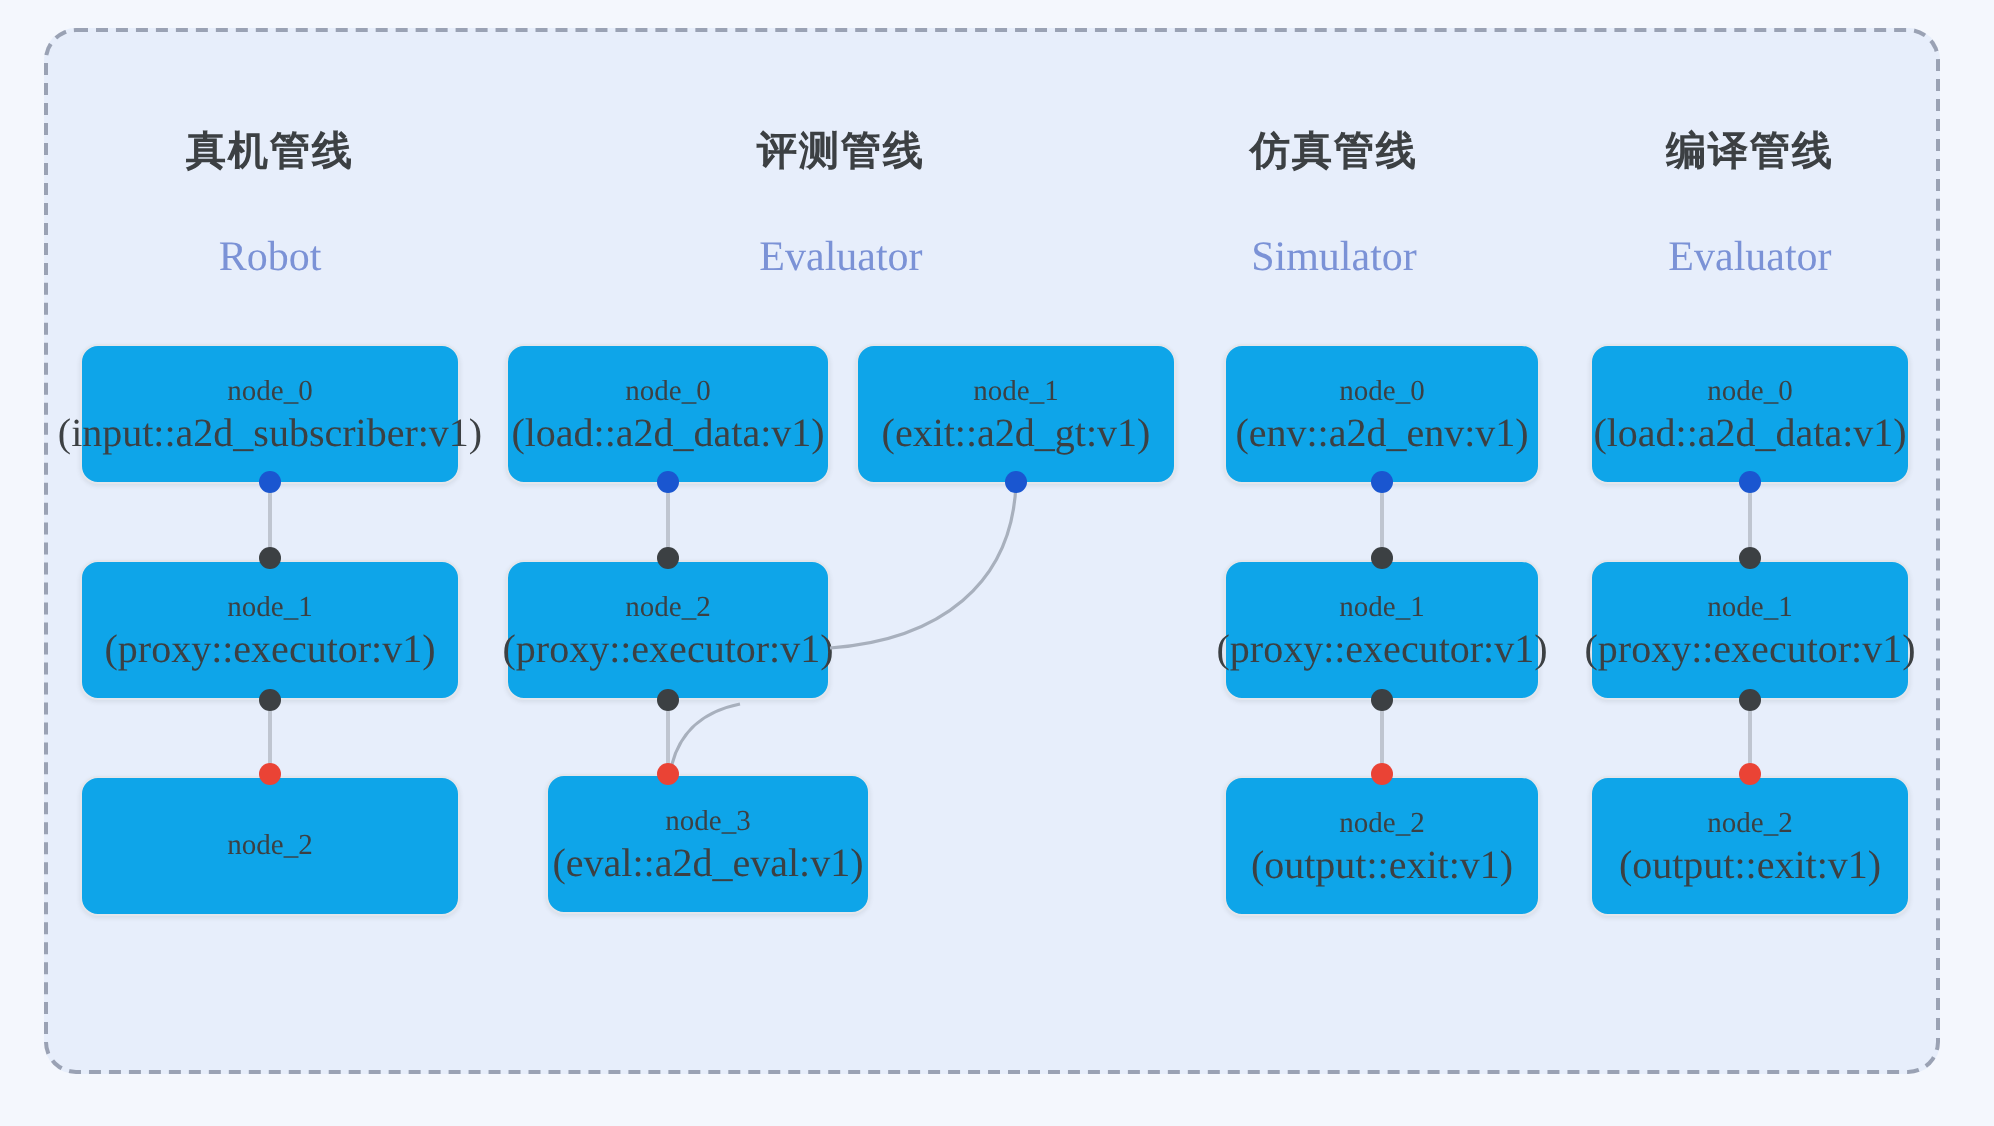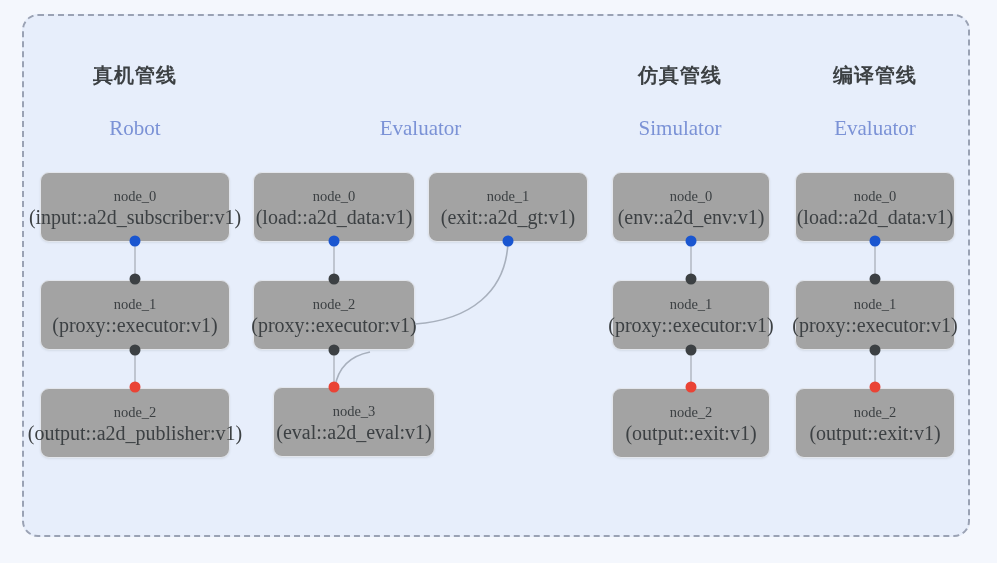--- a/index.html
+++ b/index.html
@@ -55,21 +55,21 @@
     text-align: center;
     font-size: 21px;
     color: #7b92d6;
     top: 54px;
     white-space: nowrap;
   }
   
   .node {
     position: absolute;
     box-sizing: border-box;
-    background: #a3a3a3;
+    background: #0ea5e9;
     border: 1px solid #e3e6ec;
     border-radius: 9px;
     box-shadow: 0 1px 2px rgba(60,64,67,0.10);
     display: flex;
     flex-direction: column;
     align-items: center;
     justify-content: center;
     padding: 0 6px;
   }
   .node-id {
@@ -129,32 +129,32 @@
   <div class="node" style="left:40px; top:172px; width:190px; height:70px;">
     <div class="node-id">node_0</div>
     <div class="node-type">(input::a2d_subscriber:v1)</div>
   </div>
   <div class="node" style="left:40px; top:280px; width:190px; height:70px;">
     <div class="node-id">node_1</div>
     <div class="node-type">(proxy::executor:v1)</div>
   </div>
   <div class="node" style="left:40px; top:388px; width:190px; height:70px;">
     <div class="node-id">node_2</div>
-    <div class="node-type">(output::a2d_publisher:v1)</div>
   </div>
 
   <div class="edge" style="left:135px; top:241px; height:39px;"></div>
   <div class="edge" style="left:135px; top:349px; height:39px;"></div>
 
   <div class="port blue" style="left:135px; top:241px;"></div>
   <div class="port dark" style="left:135px; top:279px;"></div>
   <div class="port dark" style="left:135px; top:350px;"></div>
   <div class="port red" style="left:135px; top:387px;"></div>
 
   <div class="column" style="left:253px; top:62px; width:335px; height:110px;">
+    <div class="col-title-cn">评测管线</div>
     <div class="col-title-en">Evaluator</div>
   </div>
 
   <div class="node" style="left:253px; top:172px; width:162px; height:70px;">
     <div class="node-id">node_0</div>
     <div class="node-type">(load::a2d_data:v1)</div>
   </div>
   <div class="node" style="left:428px; top:172px; width:160px; height:70px;">
     <div class="node-id">node_1</div>
     <div class="node-type">(exit::a2d_gt:v1)</div>
@@ -170,21 +170,21 @@
 
   <div class="edge" style="left:334px; top:241px; height:39px;"></div>
   <div class="edge" style="left:334px; top:349px; height:39px;"></div>
 
   <div class="port blue" style="left:334px; top:241px;"></div>
   <div class="port blue" style="left:508px; top:241px;"></div>
   <div class="port dark" style="left:334px; top:279px;"></div>
   <div class="port dark" style="left:334px; top:350px;"></div>
   <div class="port red" style="left:334px; top:387px;"></div>
 
-  <div class="column" style="left:601px; top:62px; width:158px; height:110px;">
+  <div class="column" style="left:588px; top:62px; width:158px; height:110px;">
     <div class="col-title-cn">仿真管线</div>
     <div class="col-title-en">Simulator</div>
   </div>
 
   <div class="node" style="left:612px; top:172px; width:158px; height:70px;">
     <div class="node-id">node_0</div>
     <div class="node-type">(env::a2d_env:v1)</div>
   </div>
   <div class="node" style="left:612px; top:280px; width:158px; height:70px;">
     <div class="node-id">node_1</div>

